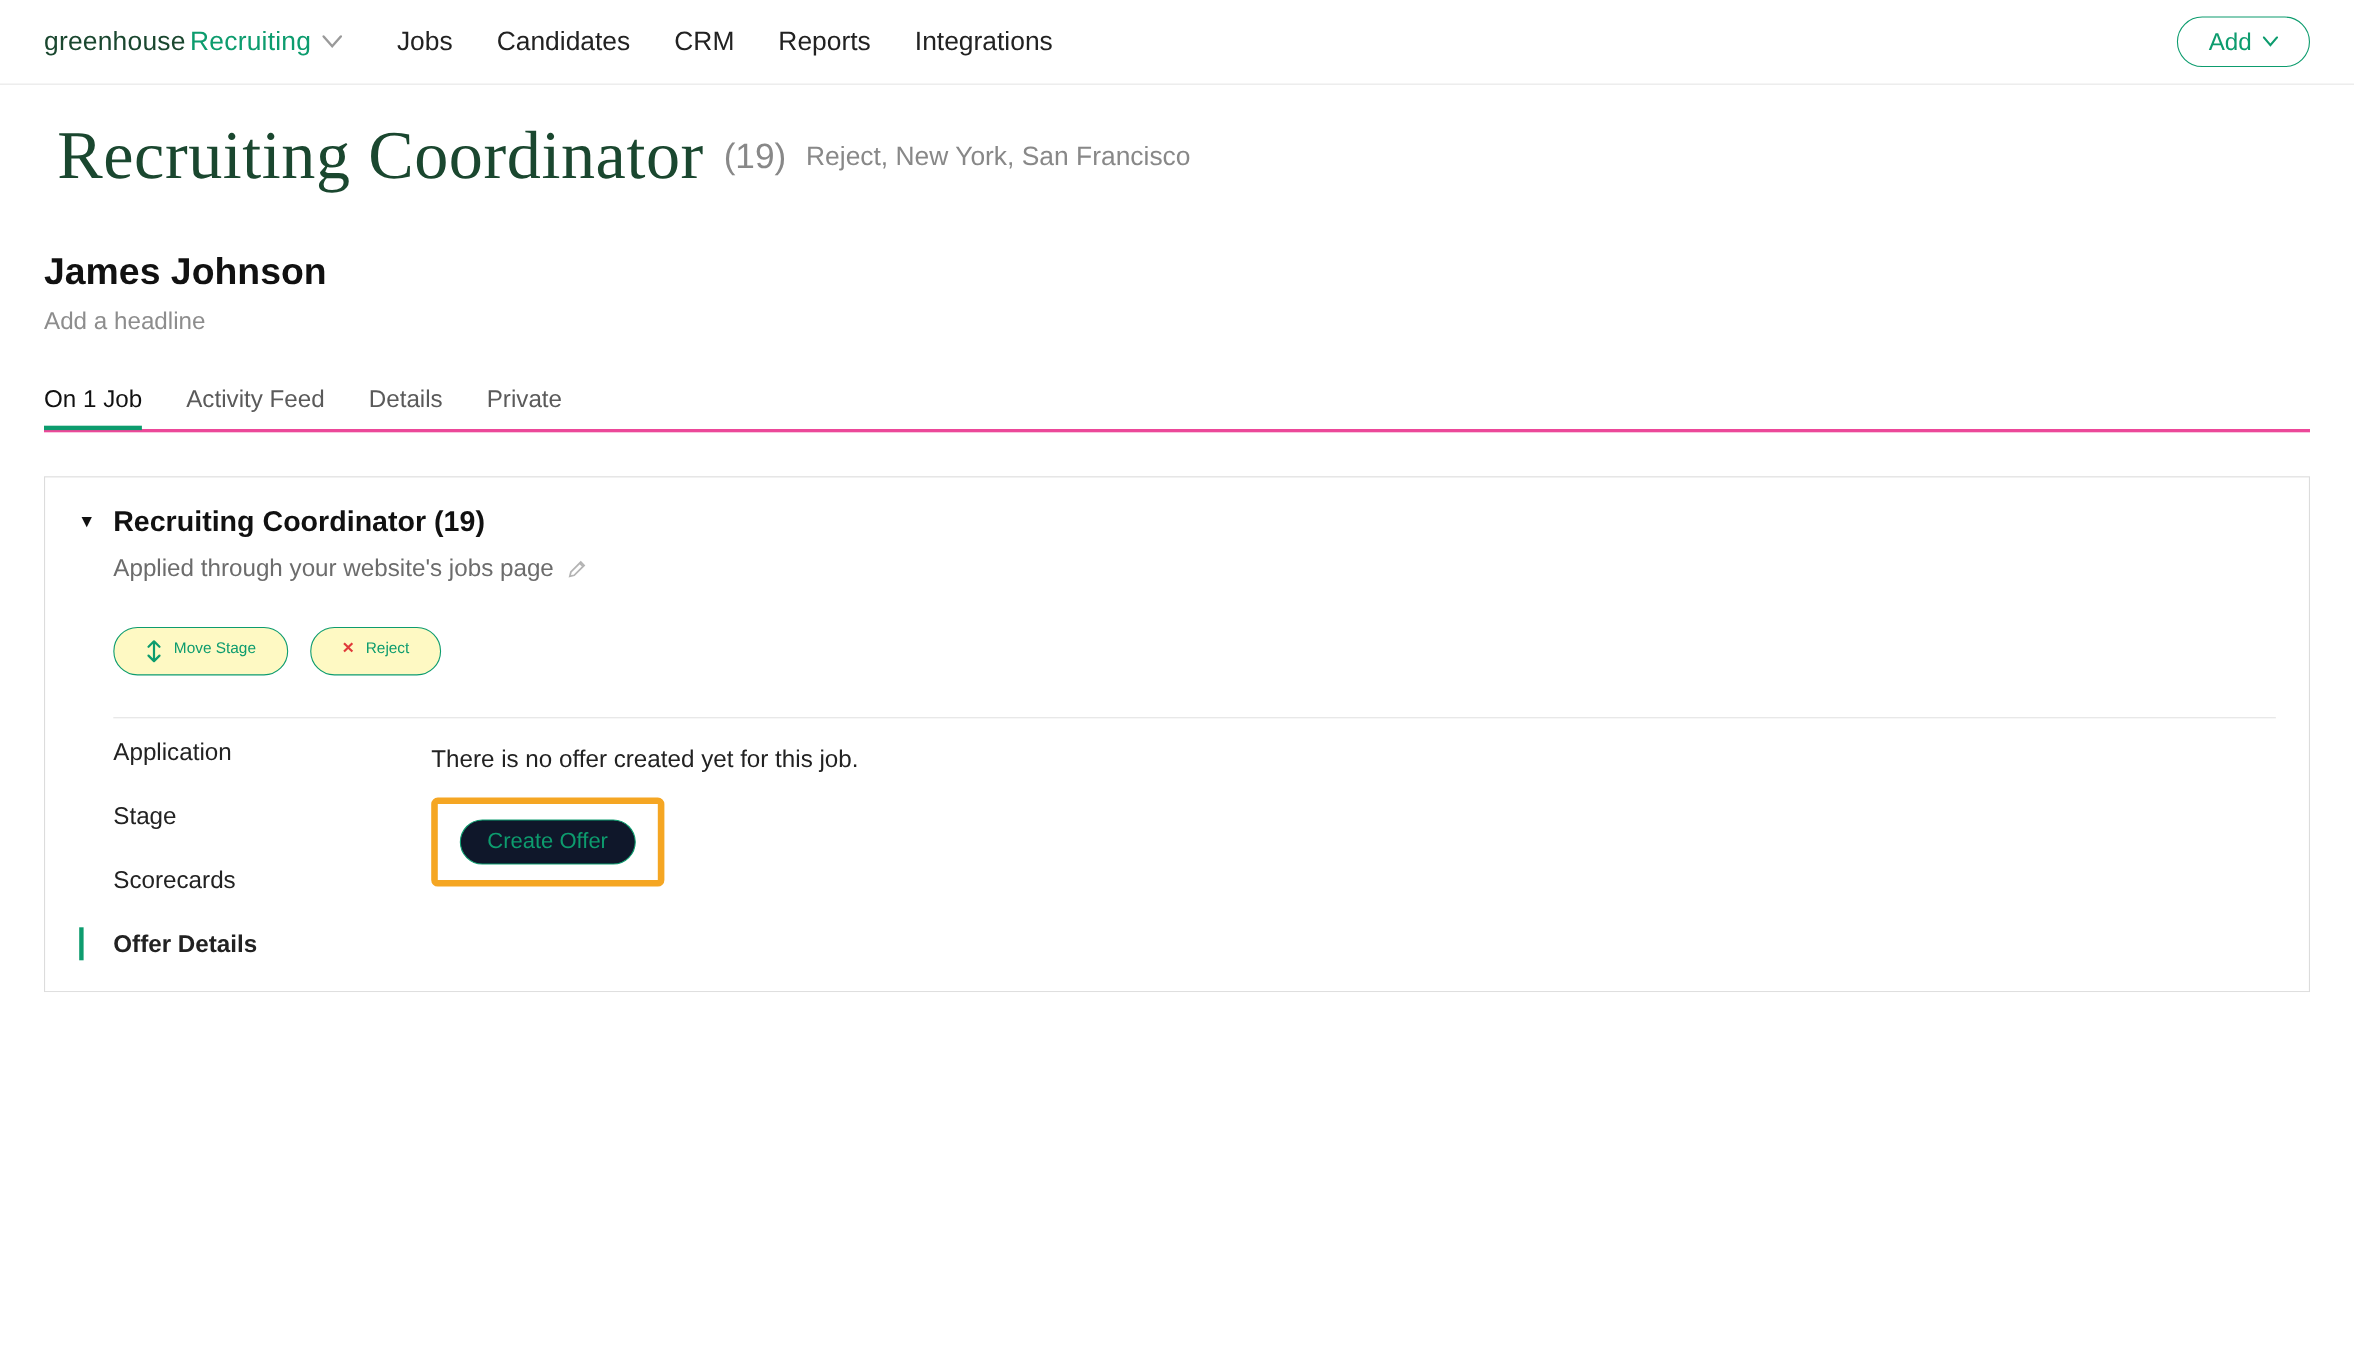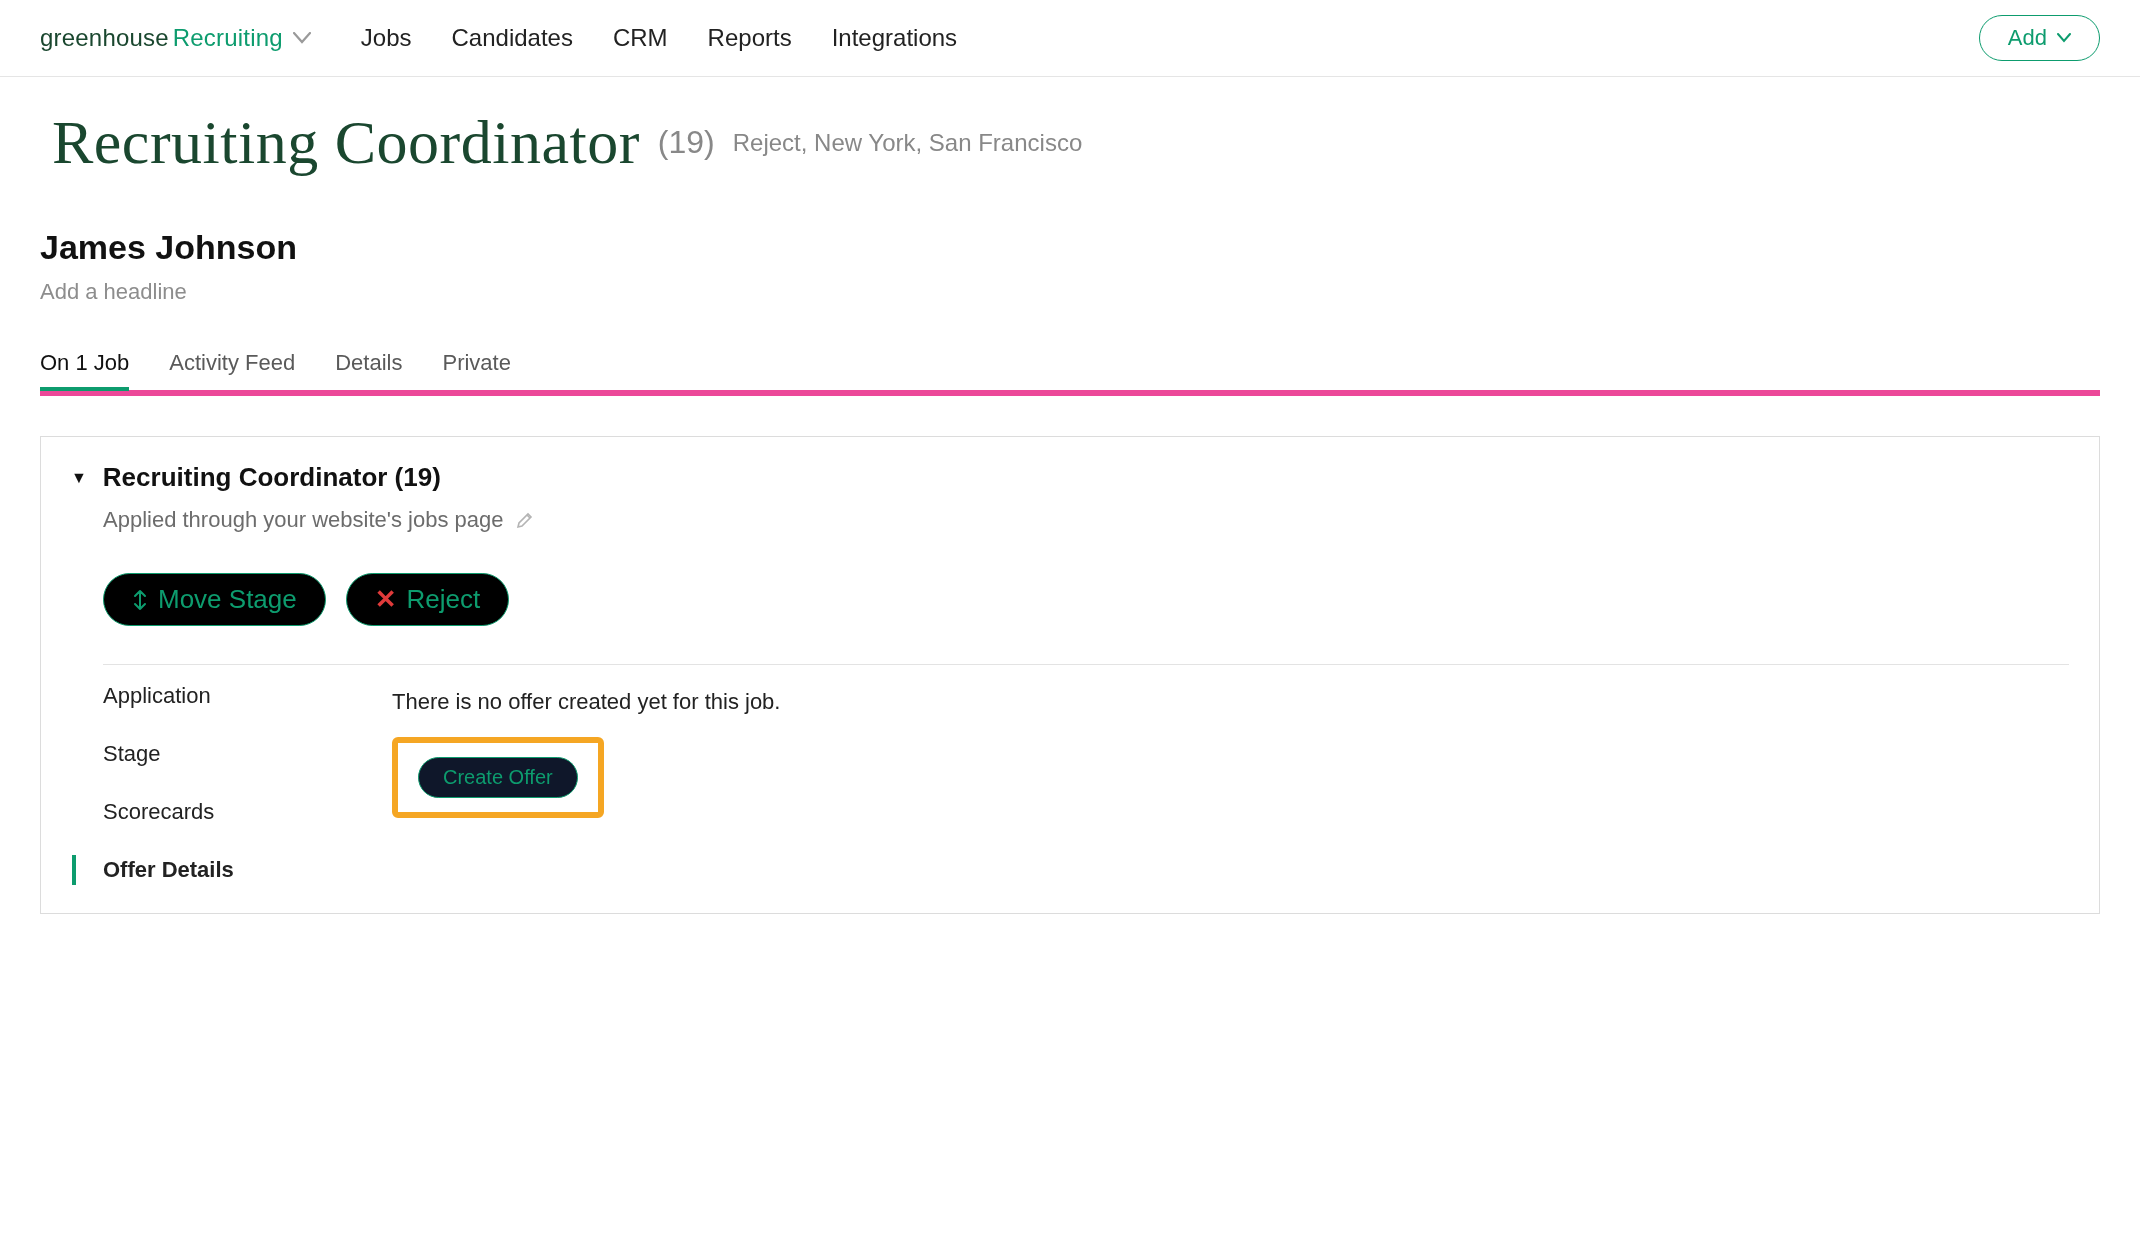--- a/index.html
+++ b/index.html
@@ -68,21 +68,21 @@
   .cand-sub {
     color: #8d8d8d;
     font-size: 22px;
     margin-top: 12px;
   }
   .cand-sub-italic { font-style: italic; }
   .cand-tabs {
     display: flex;
     gap: 40px;
     margin-top: 45px;
-    border-bottom: 6px solid #ec4899;
+    border-bottom: 3px solid #ec4899;
     font-size: 22px;
   }
   .cand-tab {
     padding-bottom: 14px;
     color: #5a5a5a;
     cursor: pointer;
   }
   .cand-tab.active {
     color: #111;
     position: relative;
@@ -127,26 +127,26 @@
     display: flex;
     gap: 20px;
     margin-left: 32px;
     margin-top: 40px;
     padding-bottom: 38px;
     border-bottom: 1px solid #e3e3e3;
   }
   .pill-btn {
     border: 1.5px solid #0d9c6e;
     color: #0d9c6e;
-    background: #000000;
+    background: #fef9c3;
     border-radius: 30px;
     padding: 10px 28px;
-    font-size: 26px;
-    display: flex;
-    align-items: center;
+    font-size: 14px;
+    display: flex;
+    align-items: flex-start;
     gap: 10px;
     cursor: pointer;
   }
   .reject-x { color: #e03a3a; font-weight: 600; }
   .body-cols {
     margin-left: 1px;
     margin-top: 18px;
     display: flex;
     gap: 100px;
     position: relative;

